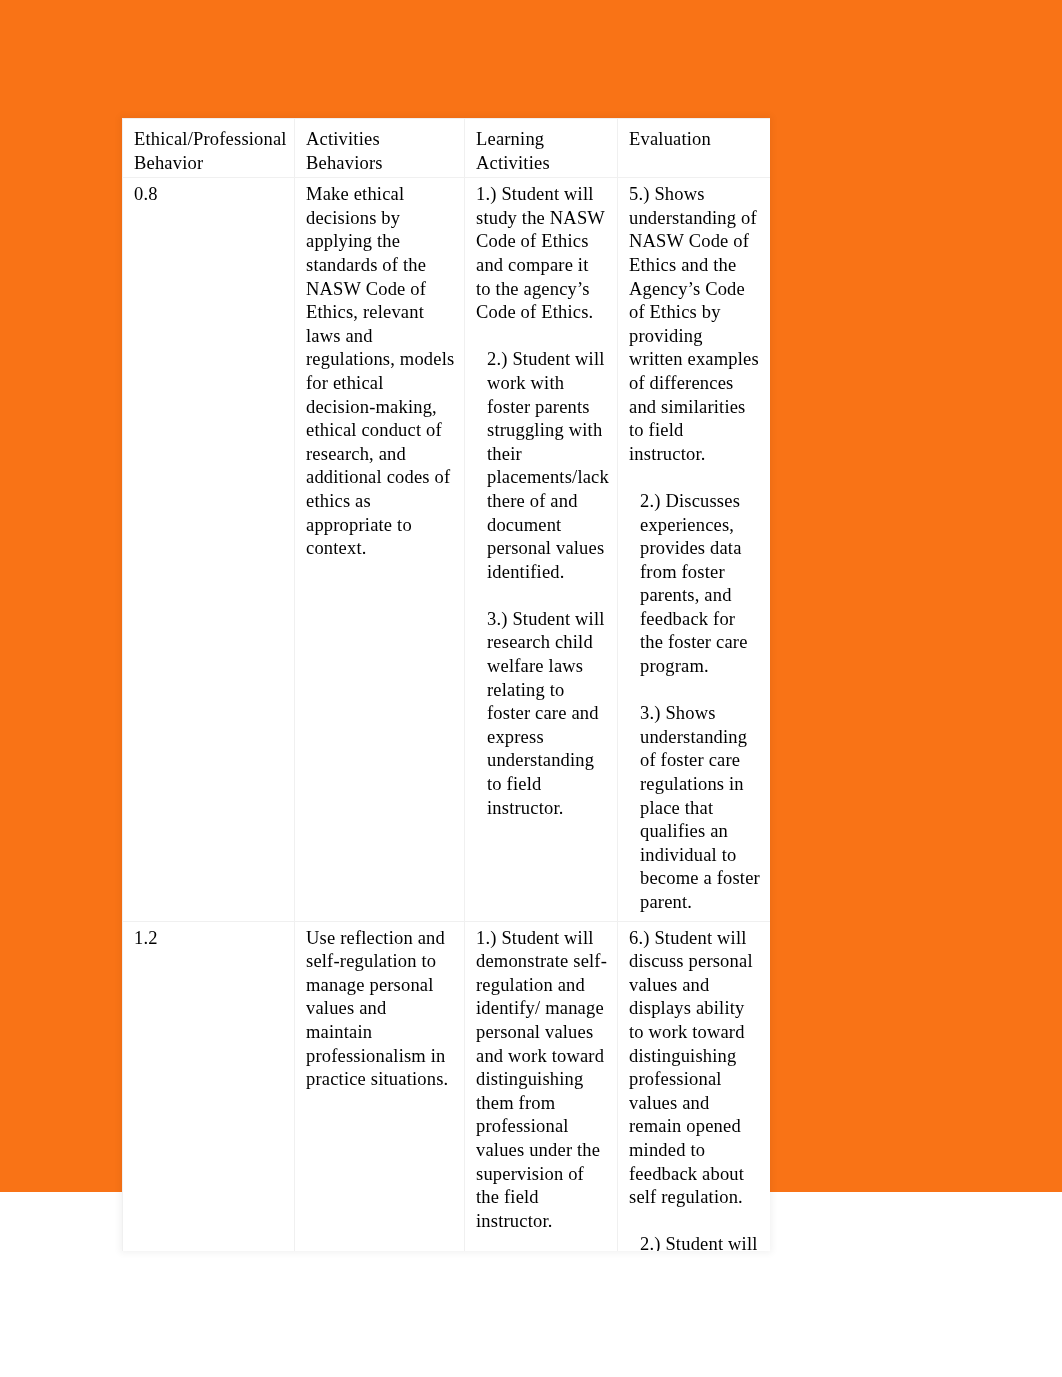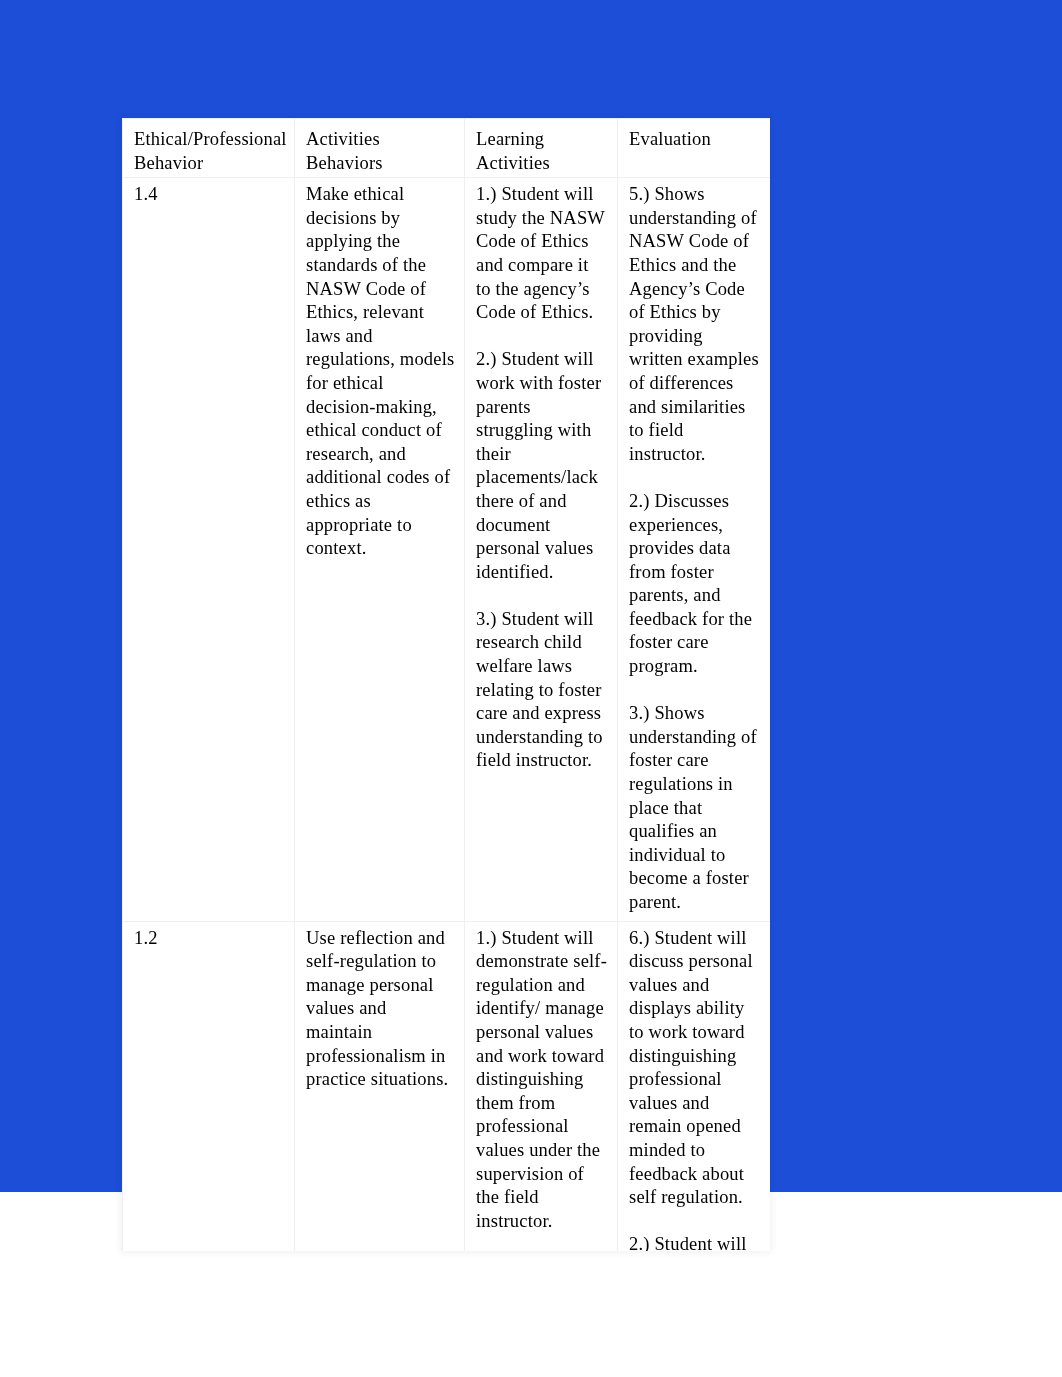--- a/index.html
+++ b/index.html
@@ -16,21 +16,21 @@
     color: #000000;
     overflow: hidden;
   }
 
   #page {
     position: absolute;
     left: 0;
     top: 0;
     width: 1062px;
     height: 1192px;
-    background: #1d4ed8;
+    background: #f97316;
   }
 
   
   #contract-table-wrap {
     position: absolute;
     left: 122px;
     top: 118px;
     width: 648px;
     
     height: 1133px;
@@ -69,20 +69,21 @@
     padding-top: 9px;
     padding-bottom: 2px;
   }
 
   
   .cell-p {
     margin: 0;
   }
   .cell-p + .cell-p {
     margin-top: 23.6px;
+    margin-left: 11px;
   }
 
   .idcell {
     white-space: nowrap;
   }
 
   
   tr.row-clip td {
     border-bottom-color: #f4f4f4;
   }
@@ -104,21 +105,21 @@
         <tr>
           <th>Ethical/Professional Behavior</th>
           <th>Activities Behaviors</th>
           <th>Learning Activities</th>
           <th>Evaluation</th>
         </tr>
       </thead>
       <tbody>
 
         <tr>
-          <td class="idcell">1.4</td>
+          <td class="idcell">0.8</td>
           <td>
             <p class="cell-p">Make ethical decisions by applying the standards of the NASW Code of Ethics, relevant laws and regulations, models for ethical decision-making, ethical conduct of research, and additional codes of ethics as appropriate to context.</p>
           </td>
           <td>
             <p class="cell-p">1.) Student will study the NASW Code of Ethics and compare it to the agency’s Code of Ethics.</p>
             <p class="cell-p">2.) Student will work with foster parents struggling with their placements/lack there of and document personal values identified.</p>
             <p class="cell-p">3.) Student will research child welfare laws relating to foster care and express understanding to field instructor.</p>
           </td>
           <td>
             <p class="cell-p">5.) Shows understanding of NASW Code of Ethics and the Agency’s Code of Ethics by providing written examples of differences and similarities  to field instructor.</p>

